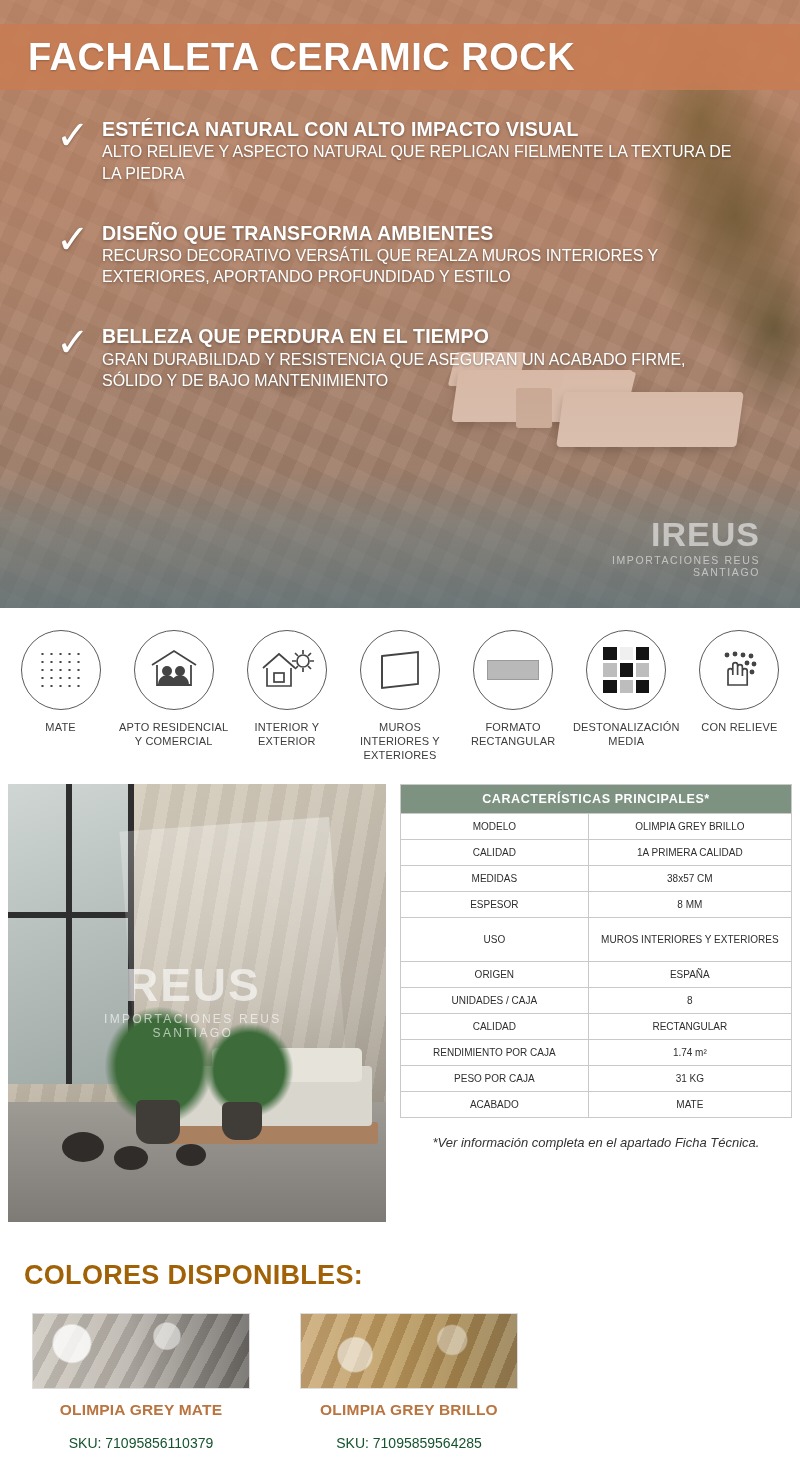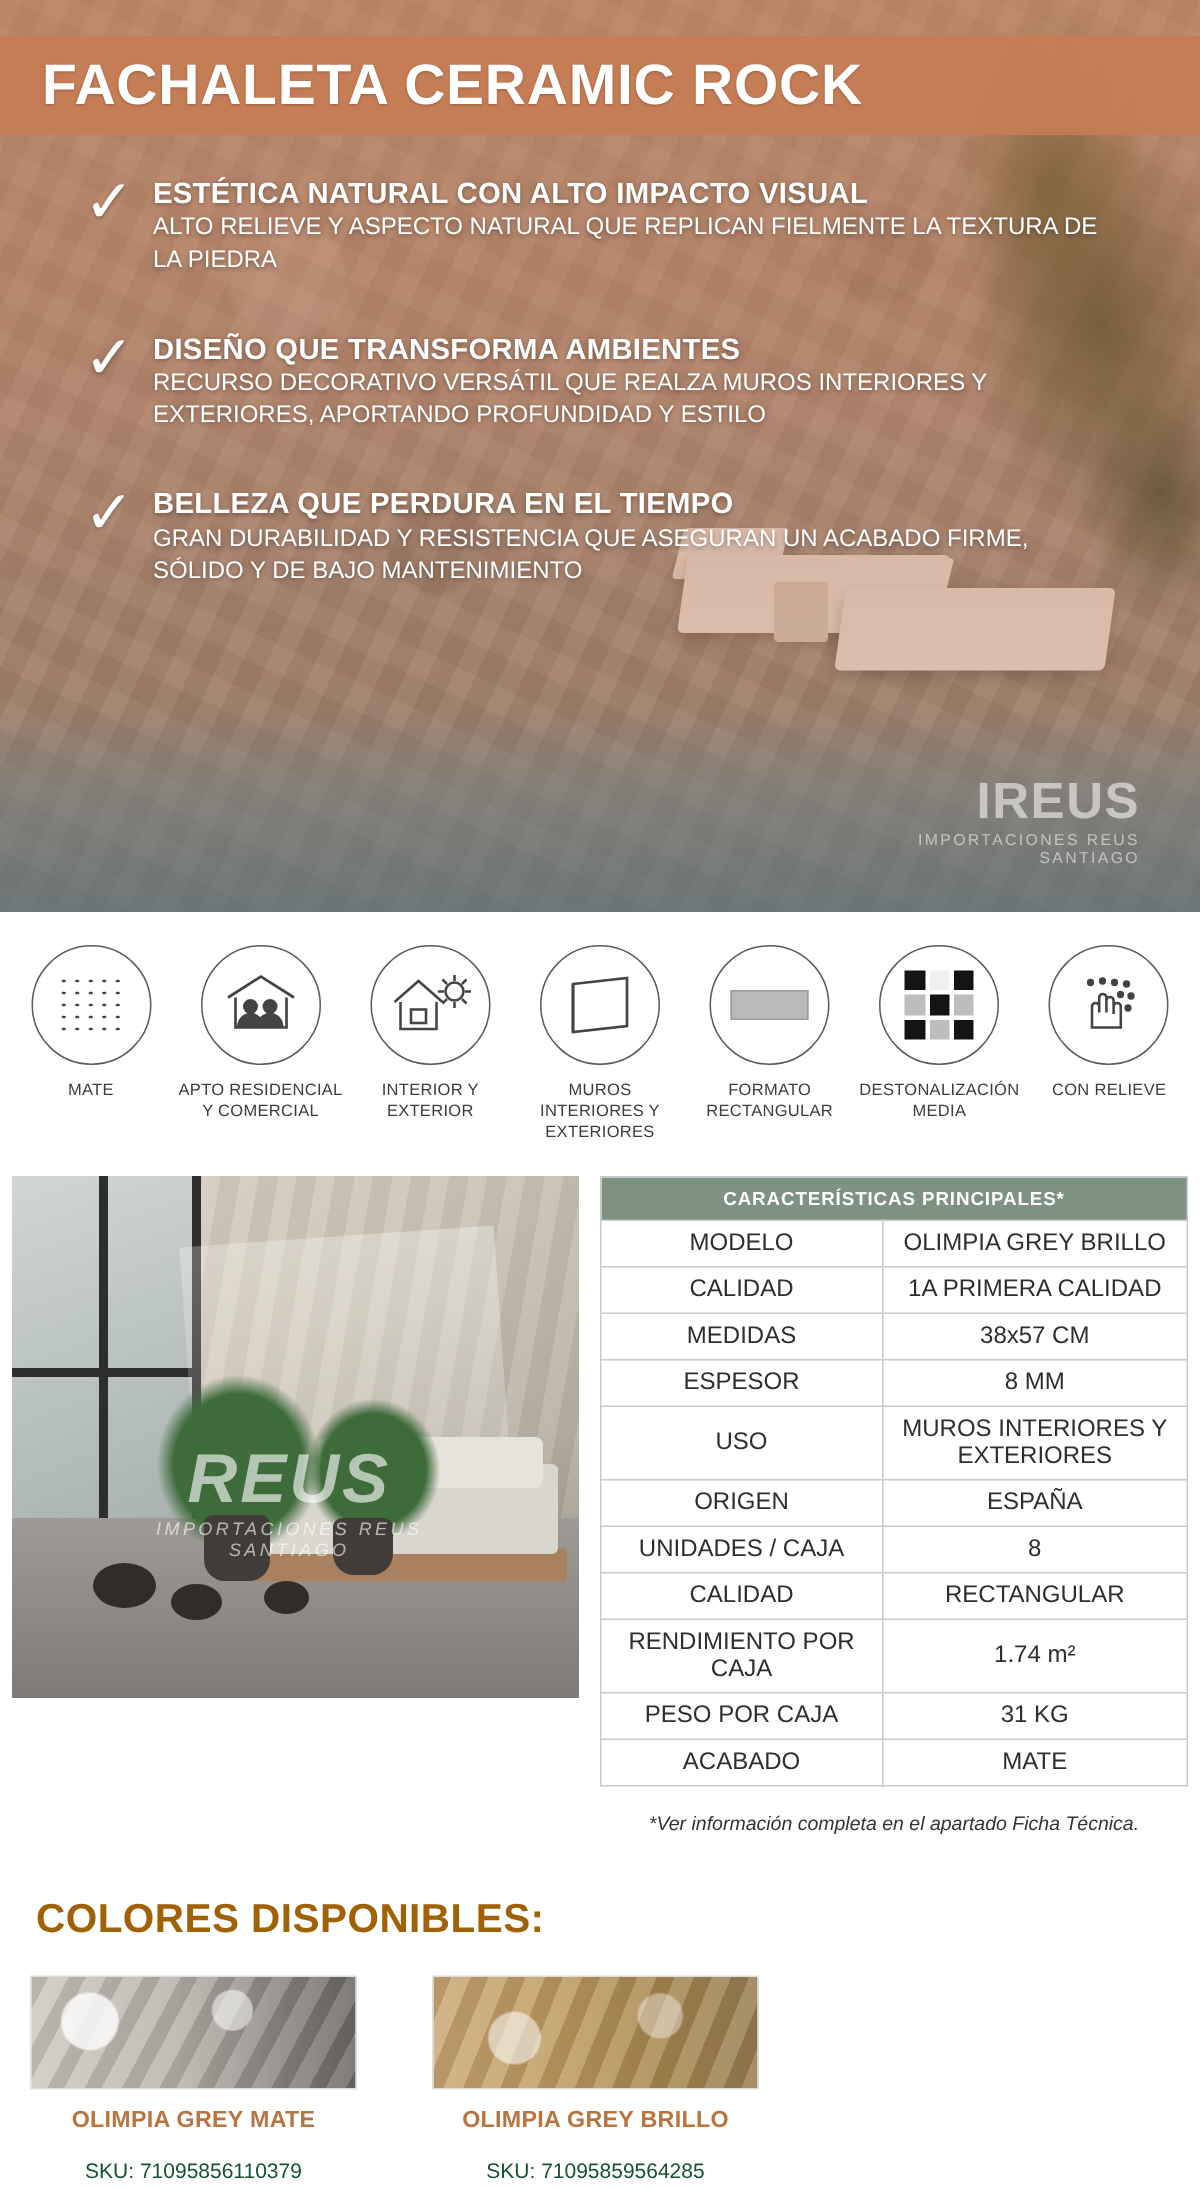--- a/index.html
+++ b/index.html
@@ -109,21 +109,21 @@
     background-image: radial-gradient(#444 1.1px, transparent 1.2px);
     background-size: 9px 8px;
   }
   .mini-checker { width: 46px; height: 46px; display: grid; grid-template-columns: repeat(3,1fr); grid-template-rows: repeat(3,1fr); gap: 3px; }
   .mini-checker i { display:block; }
   .gray-bar { width: 52px; height: 20px; background: #b9b9b9; border: 1px solid #9a9a9a; }
 
   
   .specs-wrap { display: flex; gap: 14px; padding: 6px 8px 10px 8px; }
   .specs-photo {
-    position: relative; width: 378px; height: 348px; overflow: hidden; background: #8d8578; font-style: italic;
+    position: relative; width: 378px; height: 438px; overflow: hidden; background: #8d8578;
   }
   .sp-bg {
     position: absolute; inset: 0;
     background:
       linear-gradient(to bottom, rgba(255,255,255,0.22) 0 48%, rgba(0,0,0,0.05) 100%),
       repeating-linear-gradient(100deg, rgba(255,255,255,.07) 0 12px, rgba(0,0,0,.06) 12px 25px),
       linear-gradient(140deg, #cfc4b0 0%, #bfb4a0 40%, #a69c8c 70%, #8e877c 100%);
   }
   .sp-floor { position:absolute; left:0; bottom:0; width:100%; height:120px; background: linear-gradient(to bottom,#9e9a94,#7e7b77); }
   .sp-window { position:absolute; left:0; top:0; width:126px; height:300px; background: linear-gradient(160deg,#cfd6d4,#9fa9a6); border-right:6px solid #2e2e2e; }
@@ -148,36 +148,36 @@
   .wm-photo .b { font-size: 12px; letter-spacing: 2.3px; margin-top: 4px; }
   .wm-photo .c { font-size: 12px; letter-spacing: 2.3px; }
 
   .specs-table-col { flex: 1; }
   table.spec { width: 100%; border-collapse: collapse; }
   table.spec th.head {
     background: #7d9280; color: #fff; font-size: 12.5px; font-weight: bold;
     letter-spacing: .6px; padding: 7px 4px; border: 1px solid #c9c9c9; margin-top: 16px;
   }
   table.spec td {
-    border: 1px solid #c9c9c9; font-size: 16px; color: #2e2e2e;
+    border: 1px solid #c9c9c9; font-size: 10px; color: #2e2e2e;
     padding: 6px 6px; text-align: center; height: 26px;
   }
   table.spec td.k { width: 48%; }
   .spec-note {
     font-size: 13px; color: #333; font-style: italic; text-align: center;
     margin-top: 16px; line-height: 1.45; padding: 0 28px;
   }
 
   
   .colors { padding: 28px 0 18px 0; }
   .colors-title {
     font-size: 27px; font-weight: bold; color: #a16207; letter-spacing: .3px;
     padding-left: 24px; margin-bottom: 22px;
   }
-  .swatch-row { display: flex; gap: 50px; padding-left: 20px; }
+  .swatch-row { display: flex; gap: 50px; padding-left: 32px; }
   .swatch-cell { width: 218px; text-align: center; }
   .swatch-img { width: 218px; height: 76px; border: 1px solid #ddd; }
   .sw-grey {
     background:
       radial-gradient(circle at 18% 40%, rgba(255,255,255,.8) 0 10%, transparent 11%),
       radial-gradient(circle at 62% 30%, rgba(255,255,255,.55) 0 9%, transparent 10%),
       repeating-linear-gradient(118deg, rgba(0,0,0,.10) 0 10px, rgba(255,255,255,.12) 10px 22px),
       linear-gradient(to right, #cfc9c0 0%, #b9b3ab 45%, #8e8a84 75%, #6d6a66 100%);
   }
   .sw-brillo {

